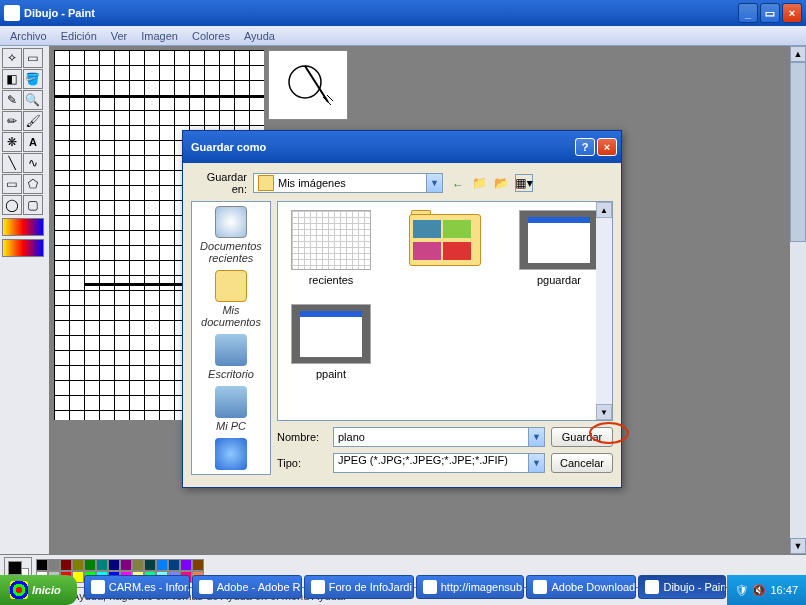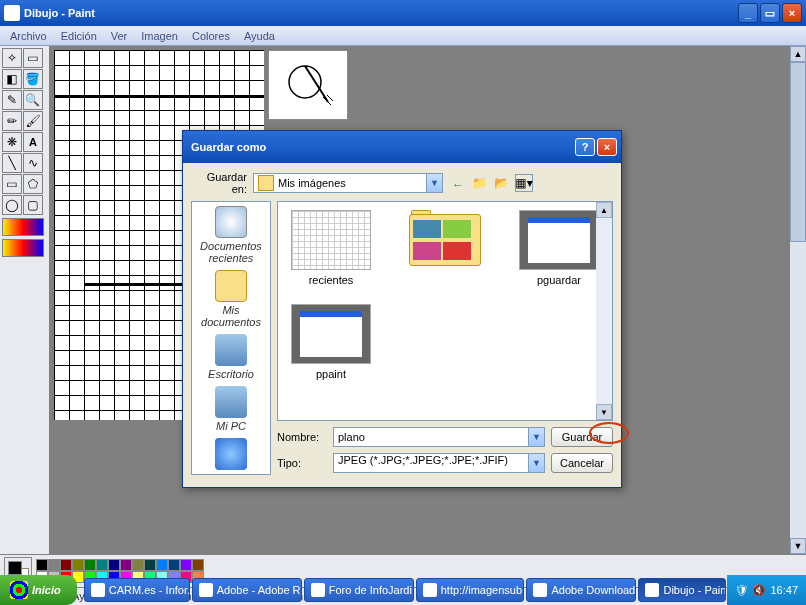--- a/index.html
+++ b/index.html
@@ -42,21 +42,21 @@
 .fgbg .bg { position: absolute; right: 2px; bottom: 2px; width: 14px; height: 14px; background: #fff; border: 1px solid #888; }
 .colors { display: flex; flex-wrap: wrap; width: 170px; height: 24px; }
 .cswatch { width: 12px; height: 12px; border: 1px solid #888; }
 
 
 .vscroll { position: absolute; right: 0; top: 46px; width: 16px; height: 508px; background: #e0e4ec; }
 .vscroll .arrow { width: 16px; height: 16px; background: #d0d8e8; border: 1px solid #8a9ec0; display: flex; align-items: center; justify-content: center; font-size: 9px; }
 .vscroll .thumb { position: absolute; top: 16px; width: 16px; height: 180px; background: #c0cce0; border: 1px solid #8a9ec0; }
 
 
-.taskbar { position: absolute; bottom: 0; left: 0; right: 0; height: 30px; background: linear-gradient(to bottom, #3f 0%, #235fd8 8%, #2761da 92%, #1347a8 100%); display: flex; align-items: center; color: #fff; }
+.taskbar { position: absolute; bottom: 0; left: 0; right: 0; height: 30px; background: linear-gradient(to bottom, #3f 0%, #235fd8 8%, #2761da 92%, #1347a8 100%); display: flex; color: #fff; }
 .start-btn { height: 30px; padding: 0 16px 0 10px; background: linear-gradient(to bottom, #5fbf3f, #2f8f1f); border-radius: 0 10px 10px 0; display: flex; align-items: center; gap: 4px; font-weight: bold; font-style: italic; font-size: 14px; }
 .task-item { height: 24px; margin: 0 1px; padding: 0 6px; background: linear-gradient(#3a7ae8,#2a5fbf); border: 1px solid #1a4a9f; border-radius: 3px; display: flex; align-items: center; gap: 4px; max-width: 110px; overflow: hidden; white-space: nowrap; }
 .task-item.active { background: linear-gradient(#1a4a9f,#2a5fbf); }
 .tray { margin-left: auto; height: 30px; background: linear-gradient(#18a0e8,#0d7fc8); padding: 0 8px; display: flex; align-items: center; gap: 4px; }
 .task-icon { width: 14px; height: 14px; background: #fff; border-radius: 2px; flex-shrink: 0; }
 
 
 .dialog { position: absolute; left: 182px; top: 130px; width: 440px; background: #ece9d8; border: 1px solid #0a3a8a; box-shadow: 2px 2px 8px rgba(0,0,0,0.4); }
 .dialog-titlebar { height: 17px; background: linear-gradient(to bottom, #2a6cd8 0%, #1e5fc9 50%, #0d4ab2 100%); display: flex; align-items: center; padding: 16px 4px; color: #fff; }
 .dialog-titlebar .title { flex: 1; padding-left: 4px; font-weight: bold; }

